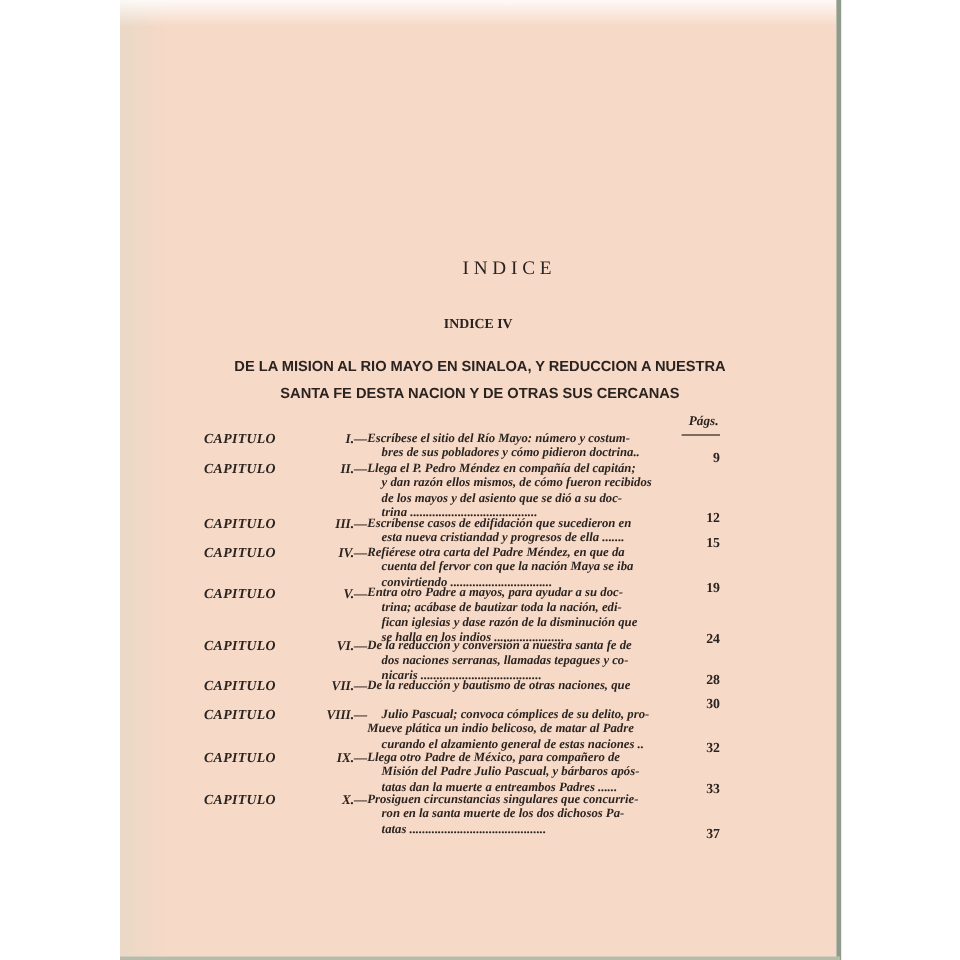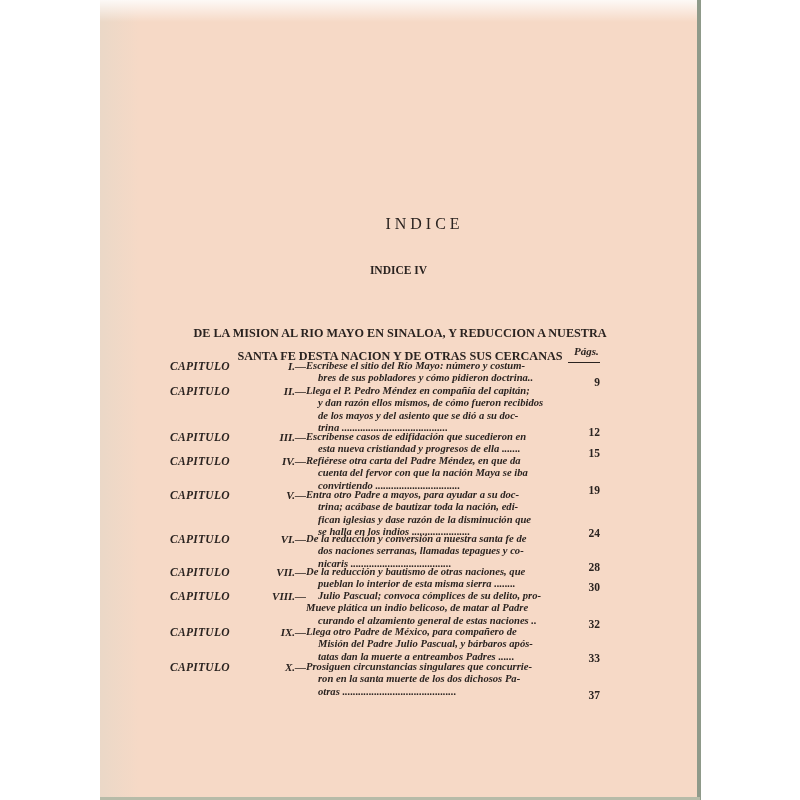--- a/index.html
+++ b/index.html
@@ -30,21 +30,21 @@
     margin-left: 26px;
   }
   .libro {
     position: absolute; left: 100px; width: 597px; top: 264px;
     text-align: center; font-size: 11.5px; color: #2a2320; font-weight: bold;
     font-family: "Liberation Serif", serif;
   }
   .subtitle {
     position: absolute; left: 160px; width: 480px; top: 294px;
     text-align: center; font-size: 12.2px; line-height: 23px; color: #2a2320;
-    font-weight: bold; font-family: Liberation Serif, serif; margin-top: 28px;
+    font-weight: bold; font-family: Liberation Sans, sans-serif;
   }
   .pags {
     position: absolute; left: 574px; top: 345px; font-size: 11px;
     font-style: italic; font-weight: bold; color: #2a2320;
     font-family: "Liberation Serif", serif;
   }
   .pags-rule {
     position: absolute; left: 568px; top: 362px; width: 32px; height: 1px;
     background: #2a2320;
   }
@@ -155,21 +155,20 @@
       <span class="line" style="padding-left:12px">nicaris ......................................</span>
     </div>
     <span class="page-no" style="top:28px;">28</span>
   </div>
 
   <div class="entry" style="top:566px;">
     <span class="cap">CAPITULO</span>
     <span class="num" style="left:246px;">VII.—</span>
     <div class="desc">
       <span class="line">De la reducción y bautismo de otras naciones, que</span>
-      <span class="line" style="padding-left:12px">pueblan lo interior de esta misma sierra ........</span>
     </div>
     <span class="page-no" style="top:15px;">30</span>
   </div>
 
   <div class="entry" style="top:590px;">
     <span class="cap">CAPITULO</span>
     <span class="num" style="left:246px;">VIII.—</span>
     <div class="desc">
       <span class="line" style="padding-left:12px">Julio Pascual; convoca cómplices de su delito, pro-</span>
       <span class="line">Mueve plática un indio belicoso, de matar al Padre</span>
@@ -188,18 +187,18 @@
     </div>
     <span class="page-no" style="top:26px;">33</span>
   </div>
 
   <div class="entry" style="top:661px;">
     <span class="cap">CAPITULO</span>
     <span class="num" style="left:246px;">X.—</span>
     <div class="desc">
       <span class="line">Prosiguen circunstancias singulares que concurrie-</span>
       <span class="line" style="padding-left:12px">ron en la santa muerte de los dos dichosos Pa-</span>
-      <span class="line" style="padding-left:12px">otras ...........................................</span>
+      <span class="line" style="padding-left:12px">tatas ...........................................</span>
     </div>
     <span class="page-no" style="top:28px;">37</span>
   </div>
 
 </div>
 
 </body></html>

